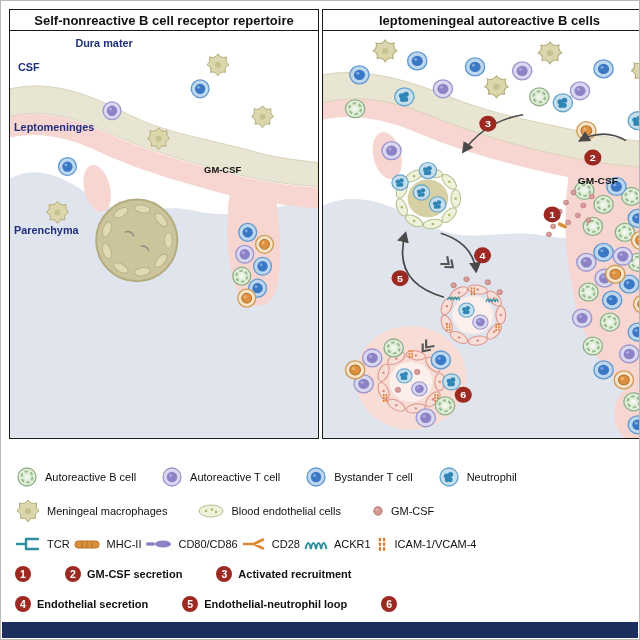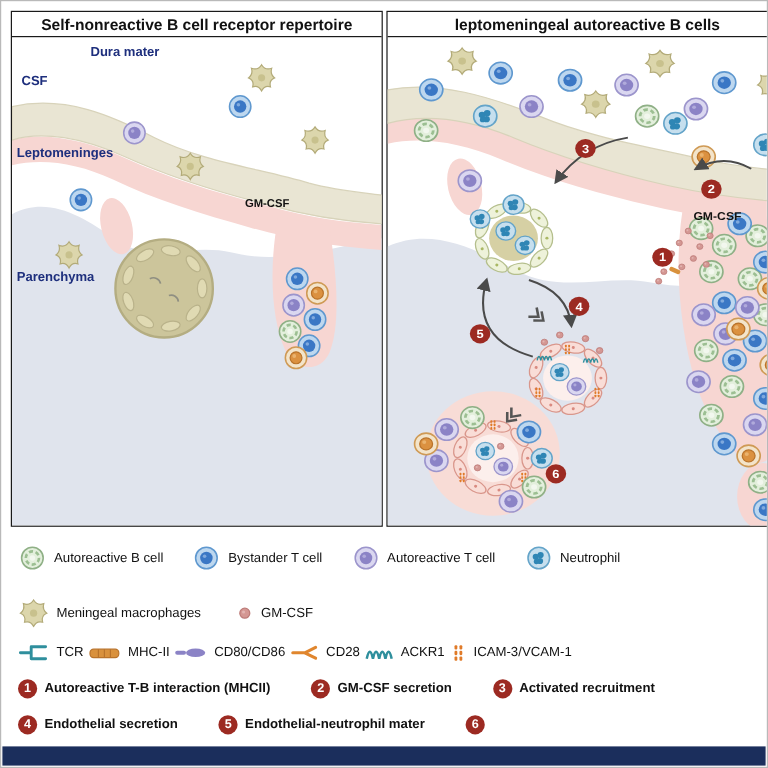--- a/index.html
+++ b/index.html
@@ -10,21 +10,21 @@
   .panel.right{left:321px;width:335px;height:430px;}
   .panel-header{height:20px;border-bottom:1.3px solid #1a1a1a;display:flex;align-items:center;
        justify-content:center;font-weight:bold;font-size:13px;}
   .panel-body{position:absolute;top:21.3px;bottom:0;left:0;right:0;}
   .panel-svg{width:100%;height:100%;display:block;}
   text{font-family:"Liberation Sans",sans-serif;}
   .anat{fill:#1e2f7d;font-weight:bold;font-size:11px;}
   .gm{fill:#111;font-weight:bold;font-size:9.5px;}
   .bnum{fill:#fff;font-weight:bold;font-size:10px;text-anchor:middle;}
   .lrow{position:absolute;left:14px;right:4px;display:flex;align-items:center;}
-  #lrow1{top:450px;height:28px;gap:24px;}
+  #lrow1{top:462px;height:28px;gap:24px;}
   #lrow2{top:496px;height:28px;gap:30px;}
   #lrow3{top:530px;height:26px;gap:4px;}
   #lrow4{top:560px;height:26px;gap:34px;font-weight:bold;}
   #lrow5{top:590px;height:26px;gap:34px;font-weight:bold;}
   .litem{display:flex;align-items:center;gap:6px;font-size:11px;white-space:nowrap;}
   .badge{width:16px;height:16px;border-radius:50%;background:#9c2a22;color:#fff;font-size:10.5px;
        font-weight:bold;display:flex;align-items:center;justify-content:center;flex:0 0 16px;}
   .navy{position:absolute;left:1px;right:1px;bottom:1px;height:16px;background:#1b2e5c;}
 </style>
 </head>
@@ -340,44 +340,53 @@
 
   <div class="lrow" id="lrow1">
     <div class="litem">
       <svg width="24" height="22">
           <use href="#c-bauto" transform="translate(12,11)"></use>
         </svg>
       <span>Autoreactive B cell</span>
     </div>
     <div class="litem">
       <svg width="24" height="22">
+          <use href="#c-tauto" transform="translate(12,11)"></use>
+        </svg>
+      <span>Autoreactive T cell</span>
+    </div>
+    <div class="litem">
+      <svg width="24" height="22">
           <use href="#c-tbys" transform="translate(12,11)"></use>
         </svg>
       <span>Bystander T cell</span>
-    </div>
-    <div class="litem">
-      <svg width="24" height="22">
-          <use href="#c-tauto" transform="translate(12,11)"></use>
-        </svg>
-      <span>Autoreactive T cell</span>
     </div>
     <div class="litem">
       <svg width="24" height="22">
           <use href="#c-neut" transform="translate(12,11)"></use>
         </svg>
       <span>Neutrophil</span>
     </div>
   </div>
 
   <div class="lrow" id="lrow2">
     <div class="litem">
       <svg width="26" height="24">
           <use href="#c-mac" transform="translate(13,12)"></use>
         </svg>
       <span>Meningeal macrophages</span>
+    </div>
+    <div class="litem">
+      <svg width="28" height="16">
+        <ellipse cx="14" cy="8" rx="12" ry="6" fill="#eef2da" stroke="#b5bf8d"></ellipse>
+        <circle cx="9" cy="8" r="1.2" fill="#aab864"></circle>
+          <circle cx="15" cy="6.5" r="1.2" fill="#aab864"></circle>
+          <circle cx="19" cy="9" r="1.2" fill="#aab864"></circle>
+      </svg>
+      <span>Blood endothelial cells</span>
     </div>
     <div class="litem">
       <svg width="14" height="14">
           <use href="#c-gm" transform="translate(7,7) scale(1.3)"></use>
         </svg>
       <span>GM-CSF</span>
     </div>
   </div>
 
   <div class="lrow" id="lrow3">
@@ -410,47 +419,46 @@
     <div class="litem">
       <svg width="24" height="16">
           <use href="#c-ackr" transform="translate(12,9) scale(1.3)"></use>
         </svg>
       <span>ACKR1</span>
     </div>
     <div class="litem">
       <svg width="14" height="20">
           <use href="#c-icam" transform="translate(7,10) scale(0.9)"></use>
         </svg>
-      <span>ICAM-3/VCAM-1</span>
+      <span>ICAM-1/VCAM-4</span>
     </div>
   </div>
 
   <div class="lrow" id="lrow4">
     <div class="litem">
       <span class="badge">1</span>
-      <span>Autoreactive T-B interaction (MHCII)</span>
     </div>
     <div class="litem">
       <span class="badge">2</span>
       <span>GM-CSF secretion</span>
     </div>
     <div class="litem">
       <span class="badge">3</span>
       <span>Activated recruitment</span>
     </div>
   </div>
 
   <div class="lrow" id="lrow5">
     <div class="litem">
       <span class="badge">4</span>
       <span>Endothelial secretion</span>
     </div>
     <div class="litem">
       <span class="badge">5</span>
-      <span>Endothelial-neutrophil mater</span>
+      <span>Endothelial-neutrophil loop</span>
     </div>
     <div class="litem">
       <span class="badge">6</span>
     </div>
   </div>
 
   <div class="navy"></div>
 </div>
 
 </body></html>

